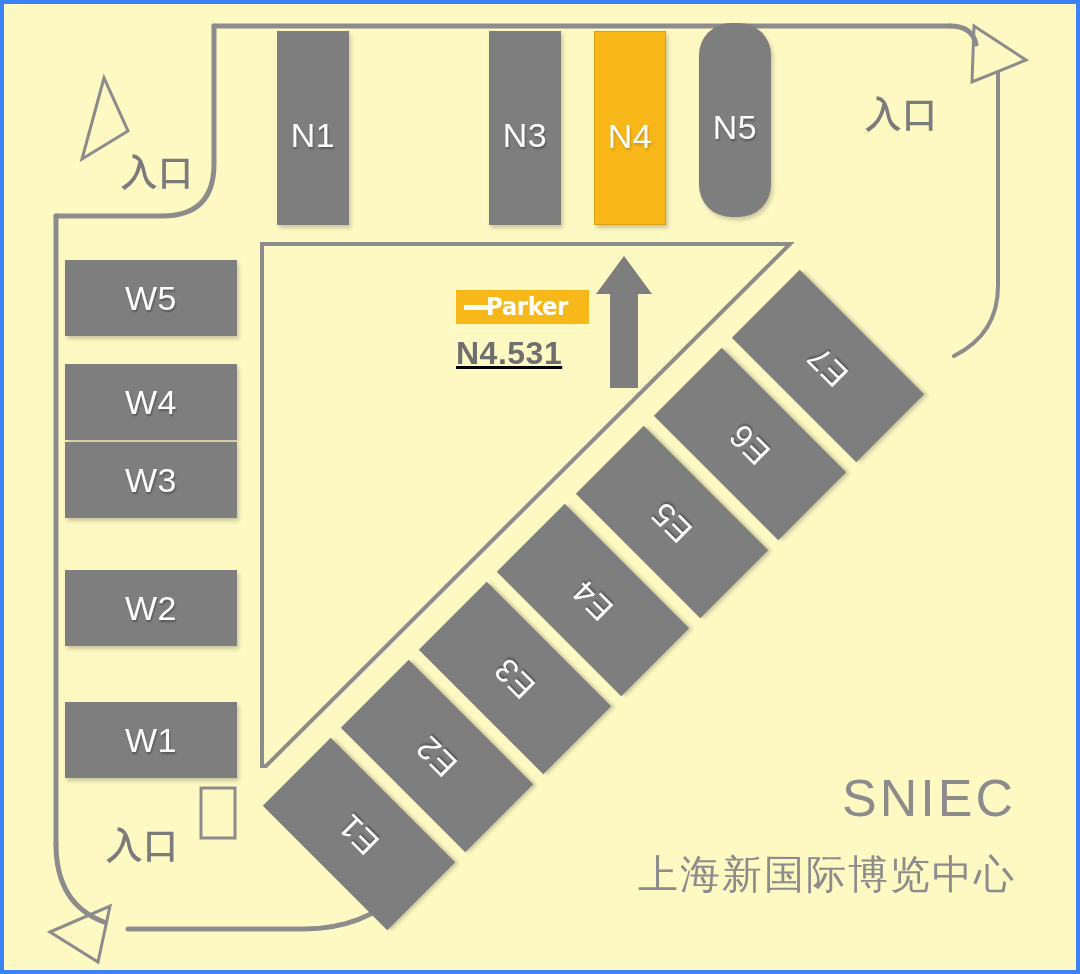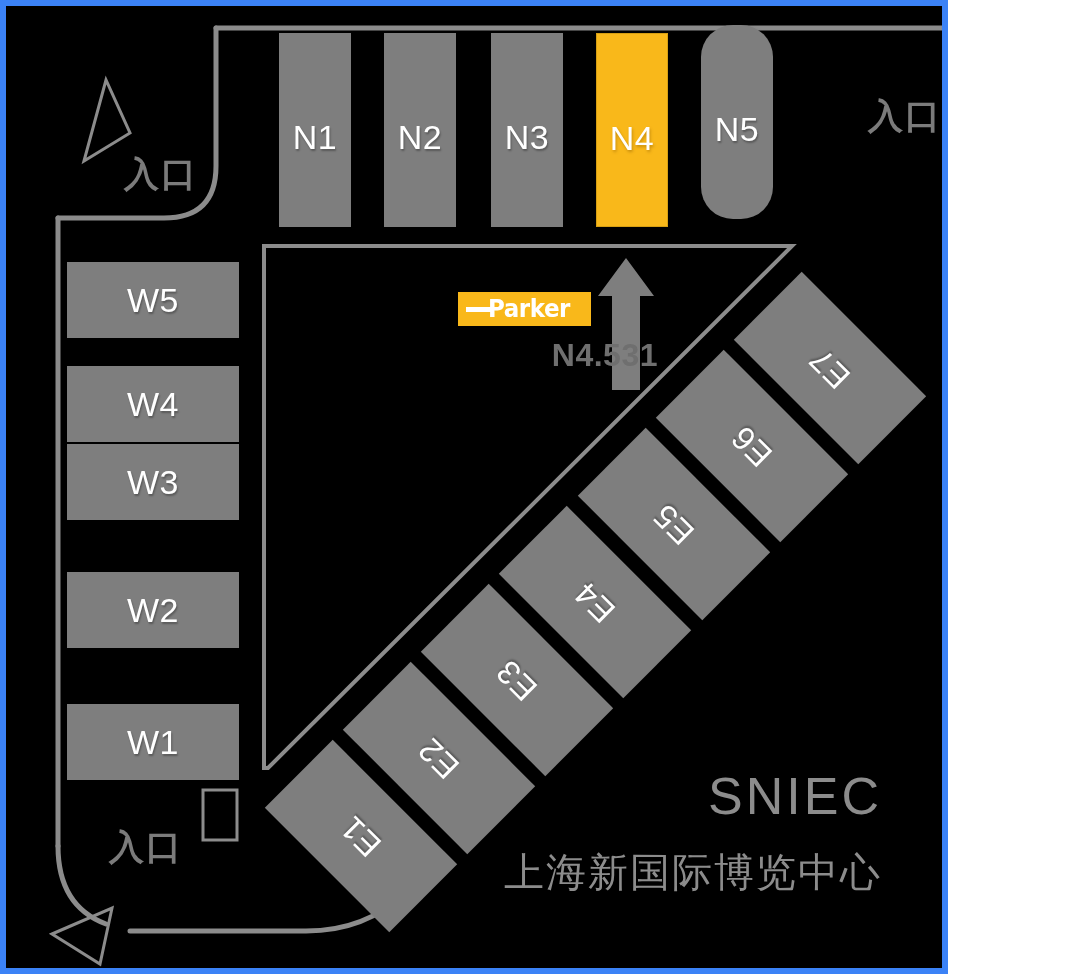--- a/index.html
+++ b/index.html
@@ -5,23 +5,23 @@
 <style>
   * { box-sizing: border-box; margin: 0; padding: 0; }
   html, body {
     width: 1080px; height: 974px;
     background: #ffffff;
     font-family: "Liberation Sans", sans-serif;
     overflow: hidden;
   }
   #map-root {
     position: relative;
-    width: 948px; height: 974px;
-    background: #000000;
-    border: 6px solid #3b82f6;
+    width: 1080px; height: 974px;
+    background: #fef9c3;
+    border: 4px solid #3b82f6;
     overflow: hidden;
   }
 
   
   #vector-layer {
     position: absolute; left: 0; top: 0;
     width: 1068px; height: 962px;
     pointer-events: none;
   }
 
@@ -61,21 +61,22 @@
     display: block;
     transform: rotate(-90deg);
     font-size: 33px;
   }
 
   
   #parker-marker {
     position: absolute;
     left: 452px; top: 286px;
     width: 200px;
-    text-align: right;
+    text-align: left;
+    text-decoration: underline;
   }
   #parker-logo {
     width: 133px; height: 34px;
     background: #f9b81a;
     position: relative;
     display: block;
   }
   #parker-logo .pk-bar {
     position: absolute;
     left: 8px; top: 15px;
@@ -170,23 +171,20 @@
     <polygon points="46,928 106,902 94,958" fill="none" stroke="#8c8c8c" stroke-width="3"></polygon>
 
     <rect x="197" y="784" width="34" height="50" fill="none" stroke="#8c8c8c" stroke-width="3"></rect>
 
     <polygon points="620,252 648,290 634,290 634,384 606,384 606,290 592,290" fill="#7e7e7e"></polygon>
   </svg>
 
   <div class="hall n-hall" style="left:273px; top:27px; width:72px; height:194px;">
     <span class="hall-label">N1</span>
   </div>
-  <div class="hall n-hall" style="left:378px; top:27px; width:72px; height:194px;">
-    <span class="hall-label">N2</span>
-  </div>
   <div class="hall n-hall" style="left:485px; top:27px; width:72px; height:194px;">
     <span class="hall-label">N3</span>
   </div>
   <div class="hall n-hall highlight" style="left:590px; top:27px; width:72px; height:194px;">
     <span class="hall-label">N4</span>
   </div>
   <div class="hall n-hall" style="left:695px; top:19px; width:72px; height:194px;border-radius:32px;">
     <span class="hall-label">N5</span>
   </div>
 

